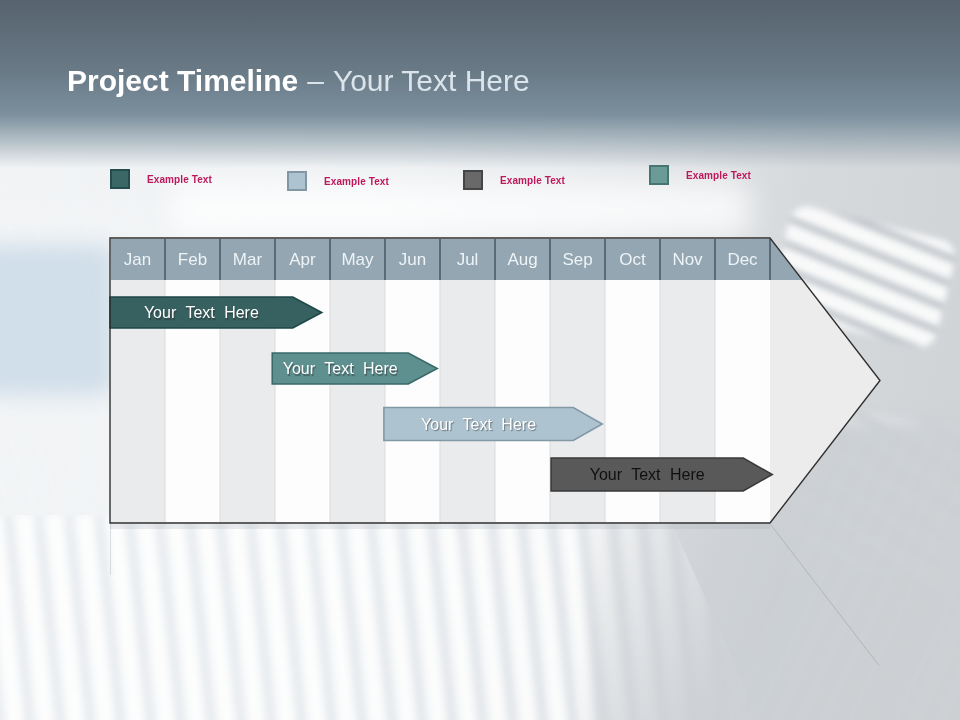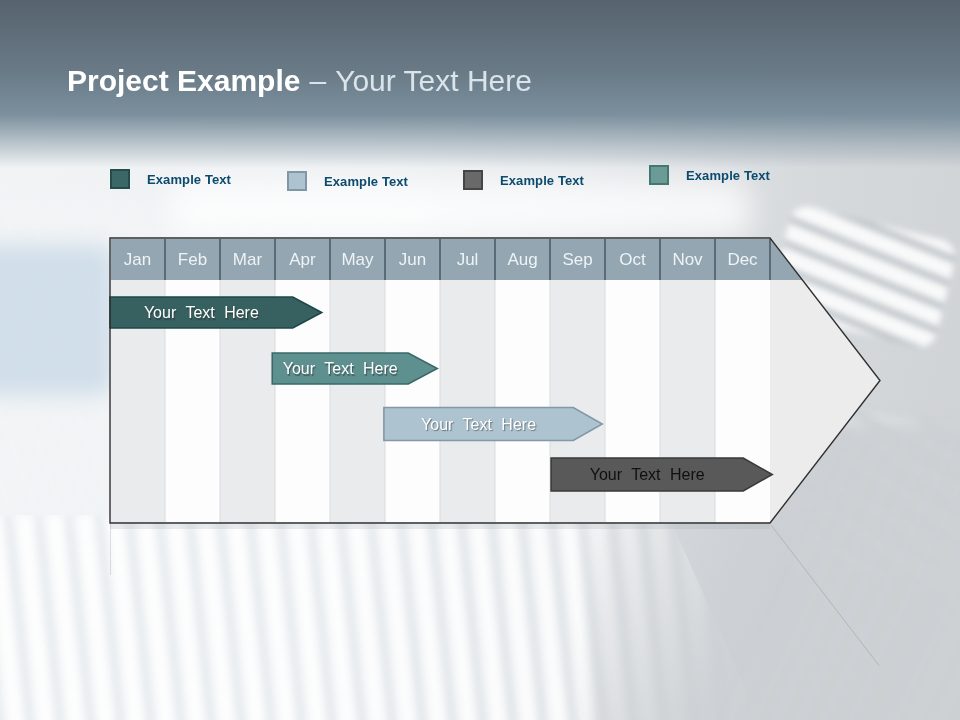--- a/index.html
+++ b/index.html
@@ -50,21 +50,21 @@
       #57646f 0%, #5d6b77 16%, #697a86 42%, #7b8f9d 68%,
       rgba(132,151,163,0.55) 84%, rgba(190,201,209,0) 100%);
   }
   .page-title{position:absolute;left:67px;top:62px;font-size:30px;line-height:38px;white-space:nowrap;}
   .title-main{font-weight:bold;color:#ffffff;}
   .title-sep{font-weight:normal;color:#dae4ea;margin:0 9px;}
   .title-sub{font-weight:normal;color:#dae4ea;}
   
   .legend-item{position:absolute;display:flex;align-items:center;gap:17px;}
   .legend-swatch{width:20px;height:20px;border:2px solid #333;box-sizing:border-box;flex:0 0 auto;}
-  .legend-label{font-weight:bold;font-size:13px;color:#0c4a6e;white-space:nowrap;letter-spacing:.1px;}
+  .legend-label{font-weight:bold;font-size:10px;color:#be185d;white-space:nowrap;letter-spacing:.1px;}
   #legend-item-1{left:110px;top:169px;}
   #legend-item-2{left:287px;top:171px;}
   #legend-item-3{left:463px;top:170px;}
   #legend-item-4{left:649px;top:165px;}
   
   #timeline-svg{position:absolute;inset:0;pointer-events:none;}
   .month-label{font-family:"Liberation Sans","DejaVu Sans",sans-serif;font-size:17px;}
   .bar-label{font-family:"Liberation Sans","DejaVu Sans",sans-serif;font-size:16px;word-spacing:5px;}
   .bar-label-light{text-shadow:1px 1.5px 1px rgba(35,35,35,0.5);}
 </style>
@@ -76,21 +76,21 @@
   <div class="blob blob-legend-back"></div>
   <div class="blob blob-left-blue"></div>
   <div class="blob blob-right-paper"></div>
   <div class="blob blob-right-paper2"></div>
   <div class="paper-fan"></div>
   <div class="gray-corner"></div>
 </div>
 
 <div class="header-band">
   <div class="page-title">
-    <span class="title-main">Project Example</span><span class="title-sep">–</span><span class="title-sub">Your Text Here</span>
+    <span class="title-main">Project Timeline</span><span class="title-sep">–</span><span class="title-sub">Your Text Here</span>
   </div>
 </div>
 
 <div class="legend-item" id="legend-item-1">
   <span class="legend-swatch" style="background: rgb(60, 103, 103); border-color: rgb(35, 76, 76);"></span>
   <span class="legend-label">Example Text</span>
 </div>
 <div class="legend-item" id="legend-item-2">
   <span class="legend-swatch" style="background: rgb(174, 195, 208); border-color: rgb(130, 151, 164);"></span>
   <span class="legend-label">Example Text</span>

